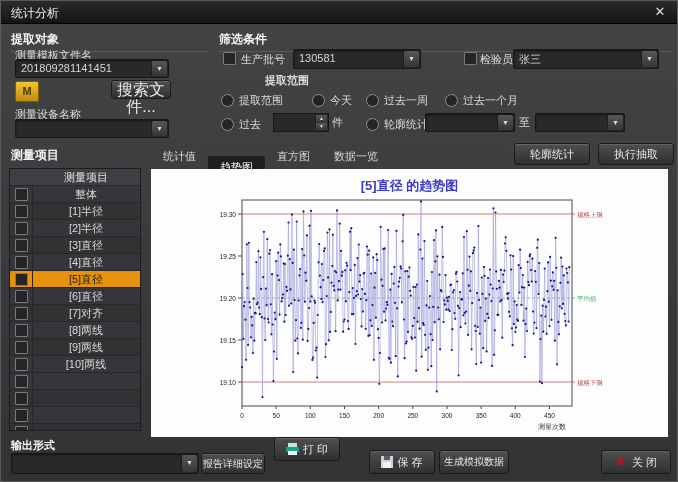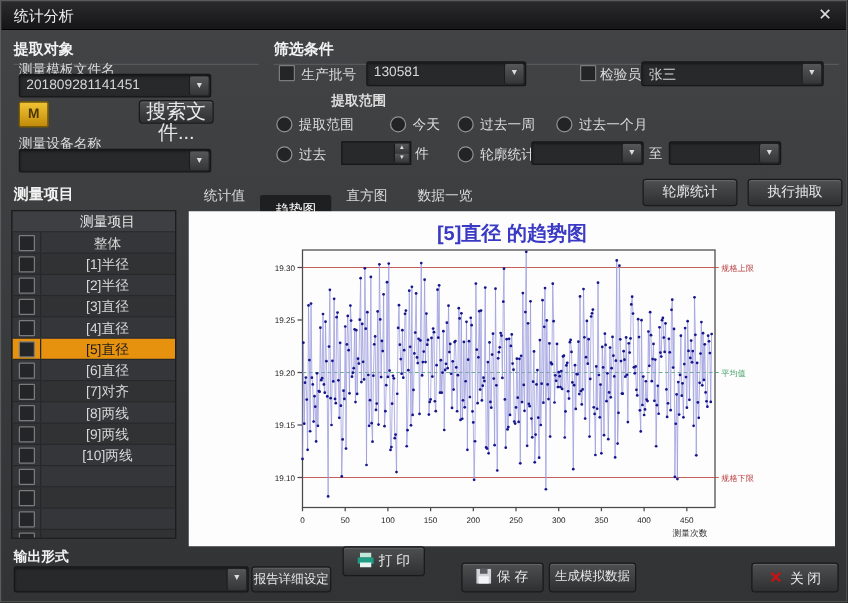--- a/index.html
+++ b/index.html
@@ -41,21 +41,21 @@
   .lrow .cell-chk .chk{left:5px;top:2px;}
   .lrow .cell-lbl{position:absolute;left:22px;right:0;top:1px;text-align:center;}
   .lrow.hdr{background:#3e3f42;color:#e6e6e6;}
   .lrow.sel{background:#e7920e;}
   .lrow.sel .cell-lbl{color:#1c1c1c;}
   #tabs{position:absolute;left:150px;top:143px;height:24px;display:flex;align-items:center;text-align:center;}
   .tab{padding:4px 12px;font-size:11px;color:#d8d8d8;}
   .tab.sel{background:#1e1f20;color:#fff;border-radius:2px;margin-top:23px;}
   #chartpanel{position:absolute;left:150px;top:168px;width:517px;height:268px;background:#fdfdfd;}
   #charttitle{position:absolute;left:0;top:8px;width:100%;text-align:center;
-       font-size:16px;font-weight:bold;color:#3a3ac4;}
+       font-size:13px;font-weight:bold;color:#3a3ac4;}
   #micon{position:absolute;left:14px;top:80px;width:22px;height:19px;background:linear-gradient(#f0c435,#c28b0a);
        border:1px solid #7e5f00;border-radius:2px;color:#4d3800;font-weight:bold;font-size:11px;
        text-align:center;line-height:19px;}
   .icon-x{color:#cc1111;font-weight:bold;font-size:13px;margin-right:6px;}
   svg text{font-family:"Liberation Sans",sans-serif;}
 </style>
 </head>
 <body>
 
 <div id="win">
@@ -769,16 +769,16 @@
     </svg><span>打 印</span>
   </div>
   <div class="btn" style="left:348px;top:449px;width:64px;height:22px;line-height:22px;margin-left:20px;">
     <svg width="12" height="12" style="vertical-align:-2px;margin-right:4px;">
       <rect x="0" y="0" width="12" height="12" fill="#cfd2d6"></rect>
         <rect x="3" y="0" width="6" height="4" fill="#5a5e63"></rect>
         <rect x="2" y="6" width="8" height="6" fill="#f2f3f4"></rect>
     </svg><span>保 存</span>
   </div>
   <div class="btn" style="left:438px;top:449px;width:68px;height:22px;line-height:22px;font-size:10px;">生成模拟数据</div>
-  <div class="btn" style="left:600px;top:449px;width:68px;height:22px;line-height:22px;font-family:Liberation Serif, serif;">
+  <div class="btn" style="left:600px;top:449px;width:68px;height:22px;line-height:22px;">
     <span class="icon-x">✕</span><span>关 闭</span>
   </div>
 </div>
 
 </body></html>

